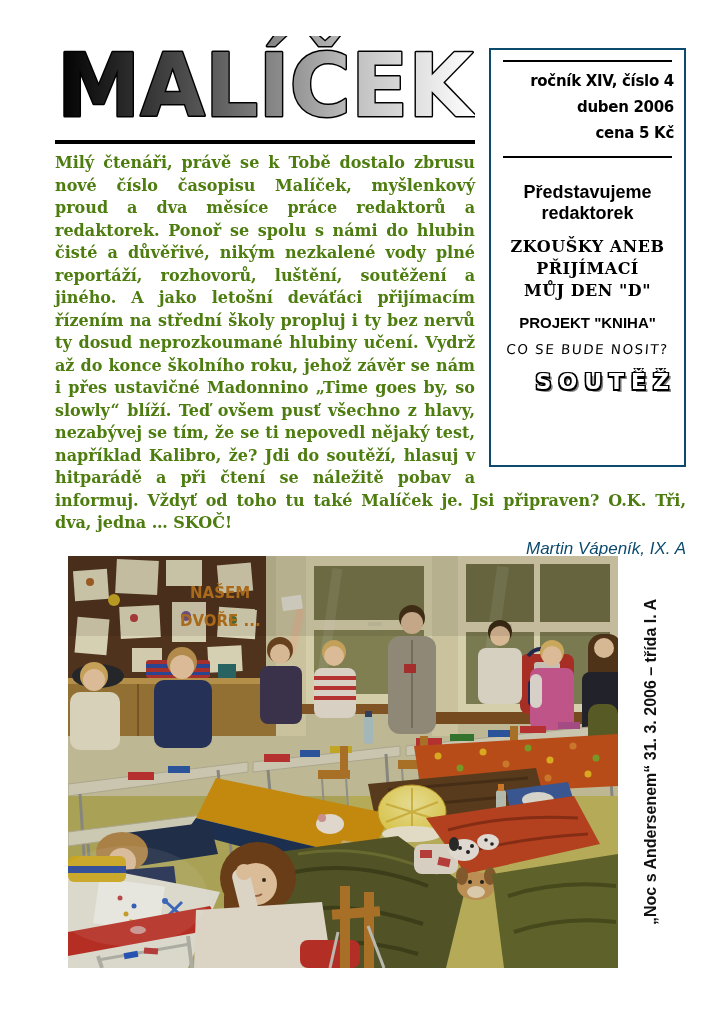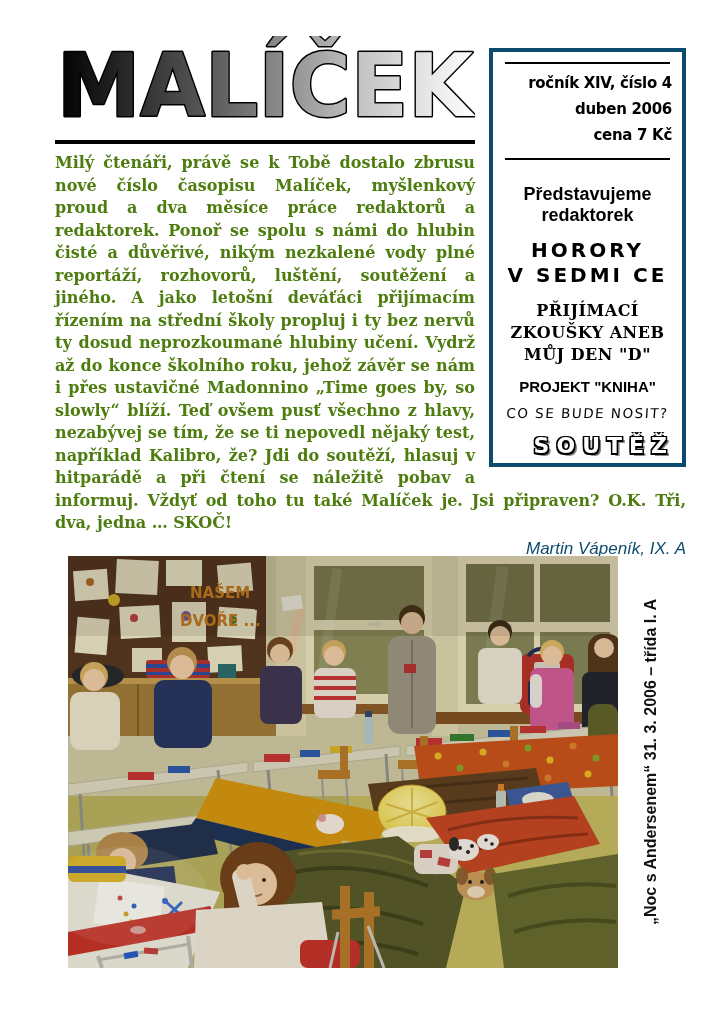--- a/index.html
+++ b/index.html
@@ -6,21 +6,21 @@
   .page {
     position:relative; width:724px; height:1024px; margin:0 auto;
     background:#ffffff; overflow:hidden;
     font-family:"DejaVu Sans", sans-serif; color:#000;
   }
   .content { position:absolute; left:55px; top:36px; width:631px; }
 
   
   .info-box {
     float:right; width:197px; height:419px; margin:12px 0 10px 14px;
-    border:4px solid #0c4a6e; box-sizing:border-box; padding:0 8px;
+    border:2px solid #0c4a6e; box-sizing:border-box; padding:0 8px;
     background:#fff;
   }
   .box-rule { border:none; border-top:2px solid #000; margin:10px 4px 0; }
   .box-rule.mid { margin-top:6px; }
   .issue-info {
     text-align:right; font-weight:bold; font-size:15px; line-height:26px;
     letter-spacing:-0.3px; padding:6px 2px 4px;
   }
   .contents-heading {
     text-align:center; font-family:"Liberation Sans", sans-serif;
@@ -83,34 +83,30 @@
 <body>
 
 <div class="page">
   <div class="content">
 
     <aside class="info-box">
       <hr class="box-rule">
       <div class="issue-info">
         <div>ročník XIV, číslo 4</div>
         <div>duben 2006</div>
-        <div>cena 7 Kč</div>
+        <div>cena 5 Kč</div>
       </div>
       <hr class="box-rule mid">
       <div class="contents-heading">
         <div>Představujeme</div>
         <div>redaktorek</div>
       </div>
-      <div class="toc-display">
-        <div>HORORY</div>
-        <div>V SEDMI CE</div>
-      </div>
       <div class="toc-slab">
+        <div>ZKOUŠKY ANEB</div>
         <div>PŘIJÍMACÍ</div>
-        <div>ZKOUŠKY ANEB</div>
         <div>MŮJ DEN "D"</div>
       </div>
       <div class="toc-plain">PROJEKT "KNIHA"</div>
       <div class="toc-hand">CO SE BUDE NOSIT?</div>
       <div class="toc-outline">SOUTĚŽ</div>
     </aside>
 
     <header class="masthead">
       <svg class="logo-svg" viewBox="0 0 420 104" width="420" height="104" xmlns="http://www.w3.org/2000/svg">
         <defs>

